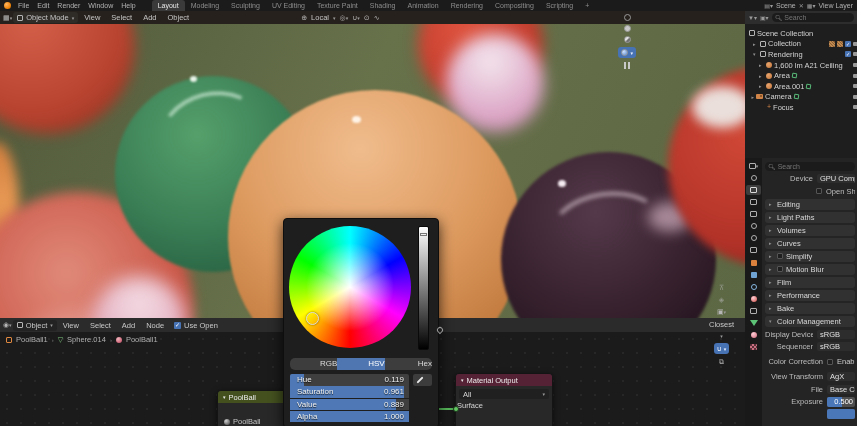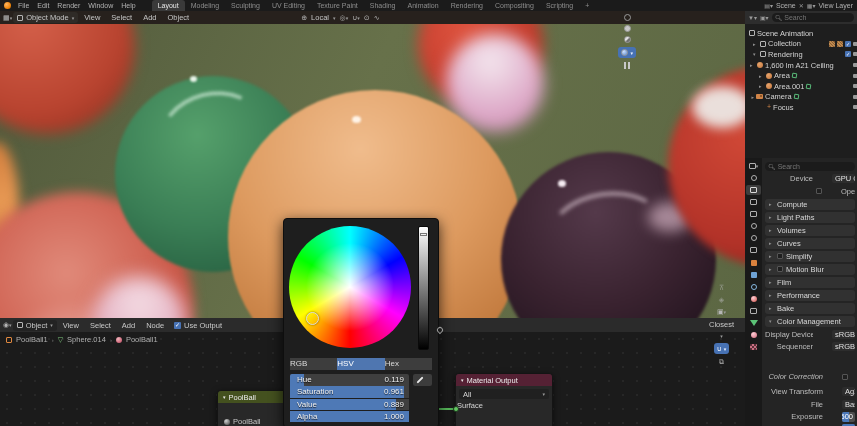--- a/index.html
+++ b/index.html
@@ -62,21 +62,21 @@
   .ptab{width:15px;height:9.5px;display:flex;align-items:center;justify-content:center;border-radius:2px;flex:none;}
   .ptab.active{background:#3d3d3d;}
   .pi-sq{width:7px;height:6px;border:1px solid var(--c,#b0b0b0);box-sizing:border-box;border-radius:1px;}
   .pi-cir{width:6px;height:6px;border:1px solid var(--c,#b0b0b0);box-sizing:border-box;border-radius:50%;}
   .pi-fil{width:6px;height:6px;background:var(--c,#b0b0b0);border-radius:1px;}
   .pi-dot{width:6px;height:6px;background:radial-gradient(circle at 35% 30%,#ffd0d8,var(--c,#cf5048));border-radius:50%;}
   .pi-tri{width:0;height:0;border-left:4px solid transparent;border-right:4px solid transparent;border-top:6px solid var(--c,#5cc377);}
   .pi-chk{width:7px;height:6px;background:repeating-conic-gradient(var(--c,#c97083) 0 25%,#5a3038 0 50%);background-size:4px 4px;border-radius:1px;}
   .pcontent{flex:1;padding:2px 2px 0 3px;font-size:7.5px;overflow:hidden;min-width:0;}
   .phrow{display:flex;align-items:center;gap:3px;height:13px;}
-  .prow{display:flex;align-items:center;gap:19px;height:11px;margin-bottom:1.5px;}
+  .prow{display:flex;align-items:center;gap:4px;height:11px;margin-bottom:1.5px;}
   .plabel{width:48px;text-align:right;color:#bdbdbd;flex:none;white-space:nowrap;overflow:hidden;}
   .pval{flex:1;background:#2d2d2d;border-radius:2px;height:9px;line-height:9px;padding:0 3px;color:#e0e0e0;
         white-space:nowrap;overflow:hidden;min-width:0;}
   .phead{height:11px;background:#313131;border-radius:3px;display:flex;align-items:center;gap:3px;padding:0 4px;
          margin:2px 0;color:#d8d8d8;white-space:nowrap;overflow:hidden;}
   .slider{flex:1;position:relative;background:#4e4e4e;border-radius:2px;height:10px;overflow:hidden;min-width:0;}
   .sfill{position:absolute;left:0;top:0;bottom:0;background:#4a77b8;}
   .sval{position:absolute;right:2px;top:0;line-height:10px;color:#fff;font-size:7.5px;}
   
   .sheader{left:0;top:318px;width:745px;height:14px;background:#2b2b2b;display:flex;align-items:center;
@@ -99,22 +99,22 @@
   .picker{left:283px;top:218px;width:154px;height:208px;background:#1e1e1e;border:1px solid #0e0e0e;border-radius:4px;
           box-shadow:0 4px 14px rgba(0,0,0,.75);z-index:50;}
   .wheel{position:absolute;left:5px;top:7px;width:122px;height:122px;border-radius:50%;
          background:radial-gradient(circle closest-side,#ffffff 0%,rgba(255,255,255,0.85) 12%,rgba(255,255,255,0) 72%),
                     conic-gradient(from 180deg,#ff0000,#ffff00,#00ff00,#00ffff,#0000ff,#ff00ff,#ff0000);}
   .wsel{position:absolute;left:22px;top:93px;width:13px;height:13px;border:1.5px solid #d8d8d8;border-radius:50%;
         box-shadow:0 0 2px rgba(0,0,0,.6);box-sizing:border-box;}
   .vslider{position:absolute;left:134px;top:7px;width:11px;height:124px;border:1px solid #0a0a0a;border-radius:2px;
            background:linear-gradient(#ffffff,#000000);box-sizing:border-box;}
   .vhandle{position:absolute;left:1px;right:1px;top:6px;height:3px;background:#f2f2f2;border:1px solid #777;box-sizing:border-box;}
-  .cptabs{position:absolute;left:6px;top:139px;width:142px;height:12px;display:flex;background:#3d3d3d;border-radius:0;
-          overflow:hidden;font-size:8px;color:#dcdcdc;text-align:left;}
+  .cptabs{position:absolute;left:6px;top:139px;width:142px;height:12px;display:flex;background:#3d3d3d;border-radius:5px;
+          overflow:hidden;font-size:8px;color:#dcdcdc;text-align:right;}
   .cptab{flex:1;line-height:12px;}
   .cptab.active{background:#4f76b0;color:#fff;}
   .csliders{position:absolute;left:6px;top:155px;width:119px;}
   .cslide{position:relative;height:11.5px;background:#3f3f3f;margin-bottom:0.8px;overflow:hidden;font-size:8px;}
   .cslide:first-child{border-radius:2px 2px 0 0;}
   .cfill{position:absolute;left:0;top:0;bottom:0;background:#4e79b6;}
   .clbl{position:absolute;left:7px;top:0;line-height:11.5px;color:#f2f2f2;text-shadow:0 1px 1px rgba(0,0,0,.8);}
   .cval{position:absolute;right:5px;top:0;line-height:11.5px;color:#f2f2f2;text-shadow:0 1px 1px rgba(0,0,0,.8);}
   .eyedrop{position:absolute;left:129px;top:155px;width:19px;height:11.5px;background:#3c3c3c;border-radius:2px;}
   .eyedrop span{position:absolute;left:6px;top:2px;width:2px;height:8px;background:#e8e8e8;border-radius:1px;transform:rotate(45deg);}
@@ -226,21 +226,21 @@
     <span class="tico">▣▾</span>
     <span class="search">
       <span class="tico">🔍︎</span>
       <input placeholder="Search" style="">
     </span>
   </div>
 
   <div class="abs outliner">
     <div class="orow">
       <span class="ic-box"></span>
-      <span class="olbl">Scene Animation</span>
+      <span class="olbl">Scene Collection</span>
     </div>
     <div class="orow" style="padding-left:8px;">
       <span class="oarr">▸</span>
       <span class="ic-box"></span>
       <span class="olbl">Collection</span>
       <span class="oright">
           <span class="tanic"></span>
           <span class="tanic"></span>
           <span class="cb">✓</span>
           <span class="ocam"></span>
@@ -248,21 +248,21 @@
     </div>
     <div class="orow" style="padding-left:8px;">
       <span class="oarr">▾</span>
       <span class="ic-box"></span>
       <span class="olbl">Rendering</span>
       <span class="oright">
           <span class="cb">✓</span>
           <span class="ocam"></span>
         </span>
     </div>
-    <div class="orow" style="padding-left:5px;">
+    <div class="orow" style="padding-left:14px;">
       <span class="oarr">▸</span>
       <span class="ic-bulb"></span>
       <span class="olbl">1,600 lm A21 Ceiling</span>
       <span class="oright">
           <span class="ocam"></span>
         </span>
     </div>
     <div class="orow" style="padding-left:14px;">
       <span class="oarr">▸</span>
       <span class="ic-bulb"></span>
@@ -361,21 +361,21 @@
       <div class="prow">
         <span class="plabel">Device</span>
         <span class="pval">GPU Compute</span>
       </div>
       <div class="prow" style="padding-left:51px;color:#bdbdbd;">
         <span class="cb off"></span>
         <span style="white-space:nowrap;overflow:hidden;">Open Shading</span>
       </div>
       <div class="phead">
           <span class="oarr">▸</span>
-          <span>Compute</span>
+          <span>Editing</span>
         </div>
       <div class="phead">
           <span class="oarr">▸</span>
           <span>Light Paths</span>
         </div>
       <div class="phead">
           <span class="oarr">▸</span>
           <span>Volumes</span>
         </div>
       <div class="phead">
@@ -409,21 +409,21 @@
           <span>Color Management</span>
         </div>
       <div class="prow">
         <span class="plabel">Display Device</span>
         <span class="pval">sRGB</span>
       </div>
       <div class="prow">
         <span class="plabel">Sequencer</span>
         <span class="pval">sRGB</span>
       </div>
-      <div class="prow" style="margin-top:19px;font-style:italic;">
+      <div class="prow" style="margin-top:4px;">
         <span class="plabel" style="width:58px">Color Correction</span>
         <span class="cb off"></span>
         <span style="white-space:nowrap;overflow:hidden;">Enable Rend</span>
       </div>
       <div class="prow" style="margin-top:4px;">
         <span class="plabel" style="width:58px">View Transform</span>
         <span class="pval">AgX</span>
       </div>
       <div class="prow">
         <span class="plabel" style="width:58px">File</span>
@@ -451,21 +451,21 @@
       <span class="ic-box"></span>
       <span>Object</span>
       <span class="car">▾</span>
     </span>
     <span class="vmenu">View</span>
     <span class="vmenu">Select</span>
     <span class="vmenu">Add</span>
     <span class="vmenu">Node</span>
     <span style="display:flex;align-items:center;gap:3px;margin-left:4px;">
       <span class="checkmini">✓</span>
-      <span>Use Output</span>
+      <span>Use Open</span>
     </span>
     <span class="rclu" style="margin-right:8px;">
       <span class="ic7" style="opacity:.6">⊼</span>
       <span class="ic7" style="opacity:.6">◈</span>
       <span class="ic7">▣<span class="car">▾</span></span>
       <span>Closest</span>
       <span class="car">▾</span>
       <span class="shade-pill">
           <span style="color:#fff;font-size:7px">∪</span>
           <span class="car" style="color:#e8f0ff">▾</span>

